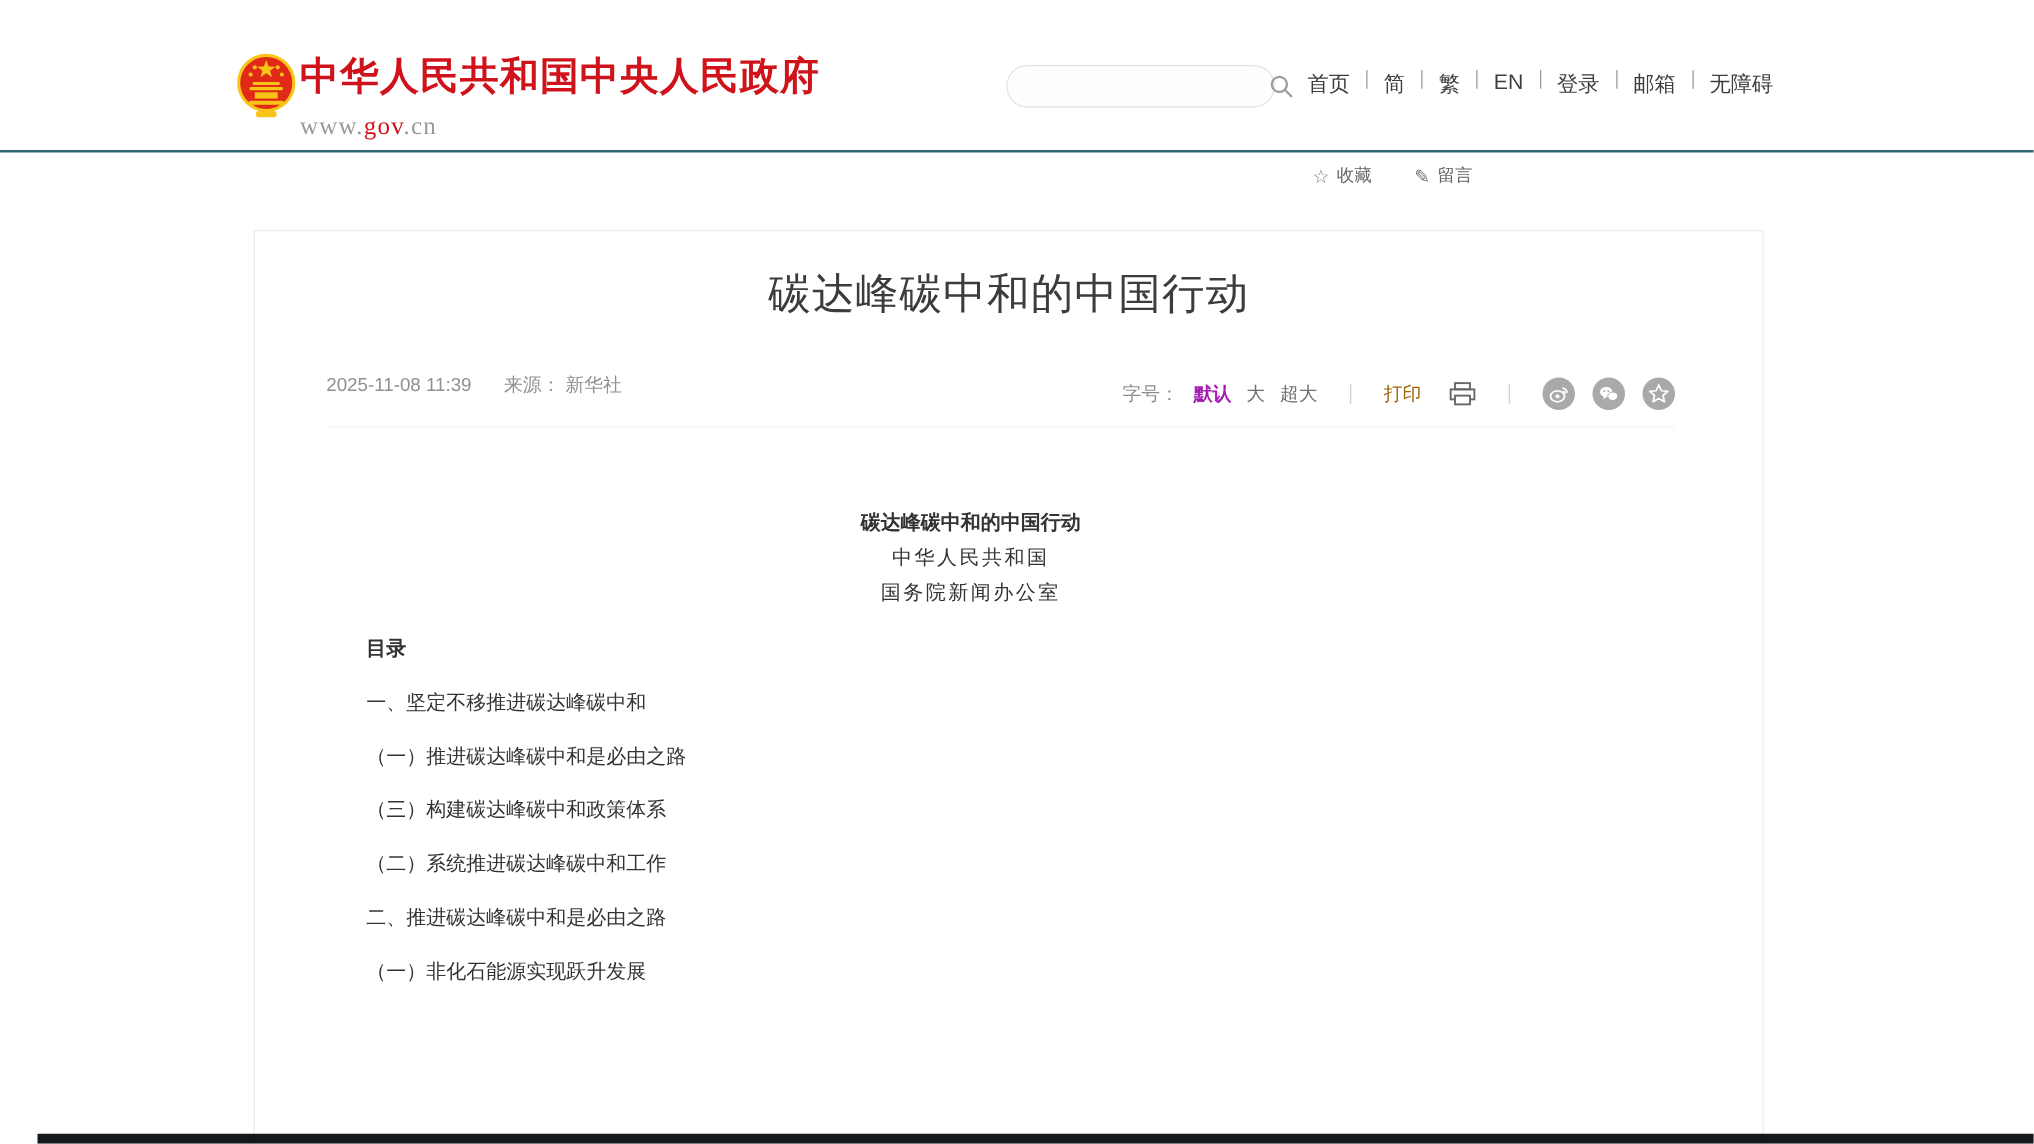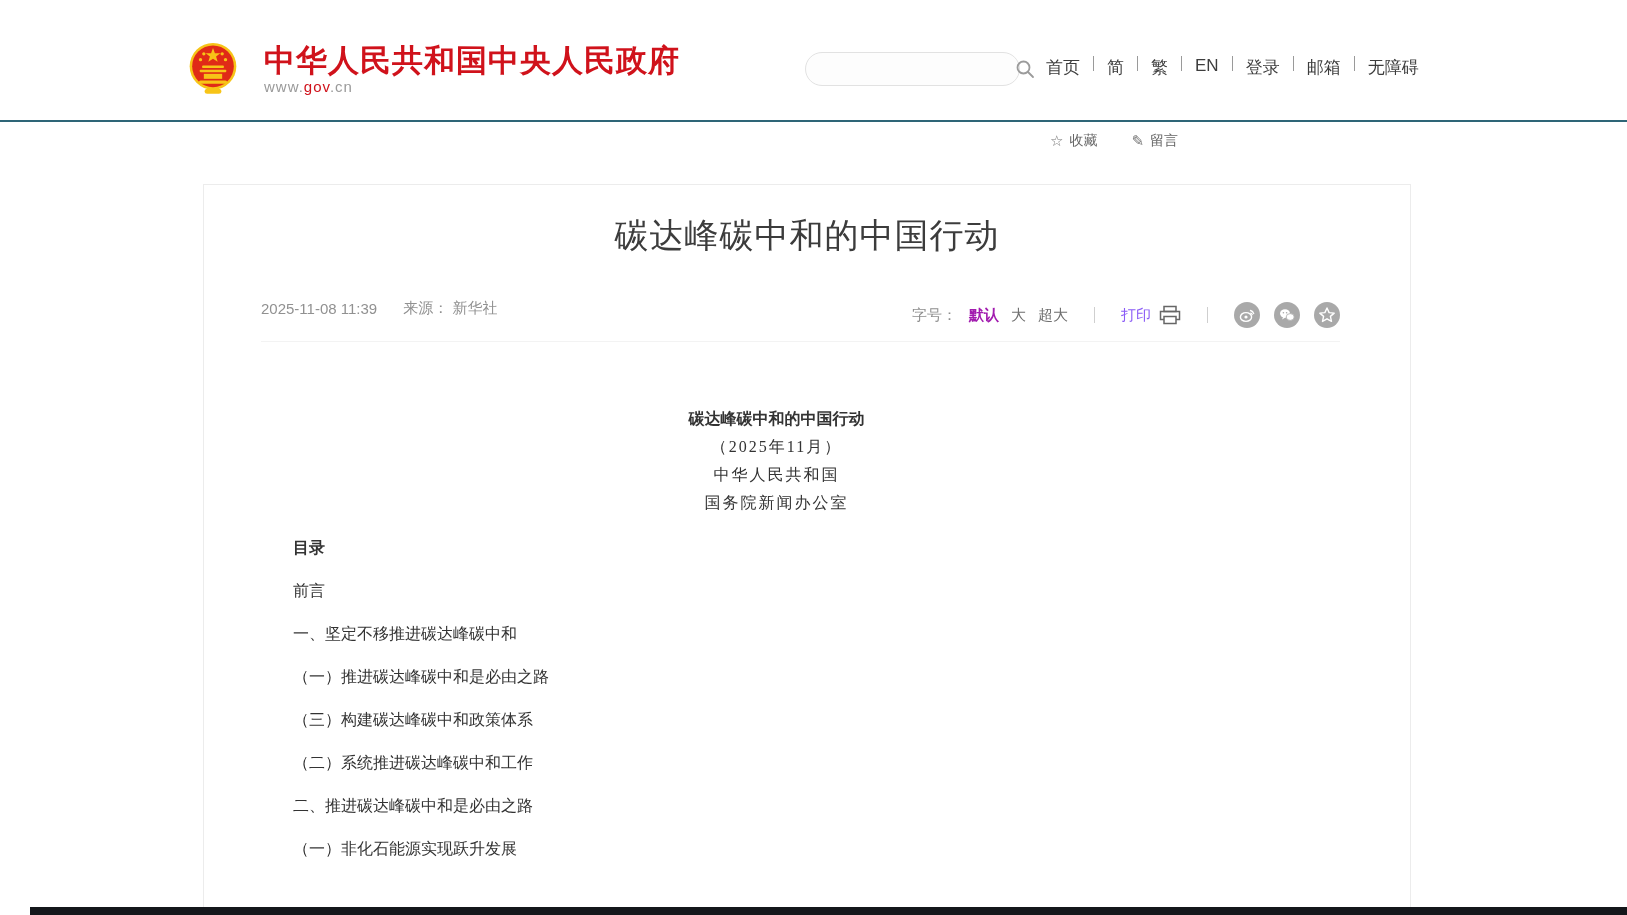--- a/index.html
+++ b/index.html
@@ -6,23 +6,23 @@
   html,body { width:1627px; height:915px; }
   body {
     font-family: "Liberation Sans", "DejaVu Sans", sans-serif;
     background:#ffffff; color:#333; position:relative; overflow:hidden;
   }
 
   
   .header { position:absolute; left:0; top:0; width:1627px; height:122px; background:#fff;
             border-bottom:2px solid #2e6577; }
   .logo-wrap { position:absolute; left:188px; top:40px; width:50px; height:56px; cursor:pointer; }
-  .site-id { position:absolute; left:264px; top:44px; }
+  .site-id { position:absolute; left:240px; top:44px; }
   .site-title { font-size:31px; font-weight:bold; color:#d0121b; letter-spacing:1px; line-height:34px; }
-  .site-url { margin-top:0; font-size:15px; color:#9a9a9a; letter-spacing:1px; }
+  .site-url { margin-top:12px; font-size:20px; color:#9a9a9a; letter-spacing:1px;font-family:Liberation Serif, serif; }
   .site-url .red { color:#d0121b; }
 
   .search-box { position:absolute; left:805px; top:52px; width:215px; height:34px;
                 border:1px solid #e2e2e2; border-radius:17px; background:#fdfdfd;
                 display:flex; align-items:center; }
   .search-input { flex:1; border:none; outline:none; background:transparent; padding:0 10px 0 18px;
                   font-size:14px; color:#555; }
   .search-icon { width:34px; height:34px; display:flex; align-items:center; justify-content:center; cursor:pointer; }
 
   .top-nav { position:absolute; left:1046px; top:56px; display:flex; }
@@ -40,21 +40,21 @@
   .art-title { text-align:center; font-size:34px; line-height:50px; color:#3c3c3c;
                font-weight:normal; letter-spacing:1px; }
 
   .meta-row { margin:29px 70px 0 57px; display:flex; align-items:center;
               border-bottom:1px solid #f3f3f3; padding-bottom:13px; }
   .meta-left { display:flex; align-items:center; gap:26px; font-size:15px; color:#919191; }
   .meta-right { margin-left:auto; display:flex; align-items:center; gap:12px; font-size:15px; color:#8d8d8d;margin-top:13px; }
   .fs-default { color:#a21caf; font-weight:bold; cursor:pointer;text-align:right; }
   .fs-opt { color:#6f6f6f; cursor:pointer; }
   .meta-sep { width:1px; height:16px; background:#cfcfcf; margin:0 14px; }
-  .print-group { display:flex; align-items:center; gap:8px; color:#8b5cf6; cursor:pointer; }
+  .print-group { display:flex; align-items:center; gap:22px; color:#a16207; cursor:pointer; }
   .share-group { display:flex; align-items:center; gap:14px; }
   .share-circle { width:26px; height:26px; border-radius:50%; background:#a9a9a9;
                   display:flex; align-items:center; justify-content:center; cursor:pointer; }
 
   
   .article-body { margin:63px 118px 0 57px; }
   .article-body p { font-size:16px; line-height:28px; color:#333; margin:0 0 15px; text-indent:2em; }
   .doc-head { text-align:center; margin-bottom:17px; }
   .doc-head p { text-indent:0; margin:0; }
   .doc-title { font-size:17px; font-weight:bold; color:#21219b; line-height:29px; }
@@ -180,27 +180,25 @@
           </svg>
         </span>
       </span>
     </div>
   </div>
 
   <div class="article-body">
 
     <div class="doc-head">
       <p class="doc-title">碳达峰碳中和的中国行动</p>
-      <p class="doc-sub">（2025年11月）</p>
       <p class="doc-sub">中华人民共和国</p>
       <p class="doc-sub">国务院新闻办公室</p>
     </div>
 
     <p class="toc-heading">目录</p>
-    <p>前言</p>
     <p>一、坚定不移推进碳达峰碳中和</p>
     <p>（一）推进碳达峰碳中和是必由之路</p>
     <p>（三）构建碳达峰碳中和政策体系</p>
     <p>（二）系统推进碳达峰碳中和工作</p>
     <p>二、推进碳达峰碳中和是必由之路</p>
     <p>（一）非化石能源实现跃升发展</p>
   </div>
 </div>
 
 <div class="bottom-bar"></div>

